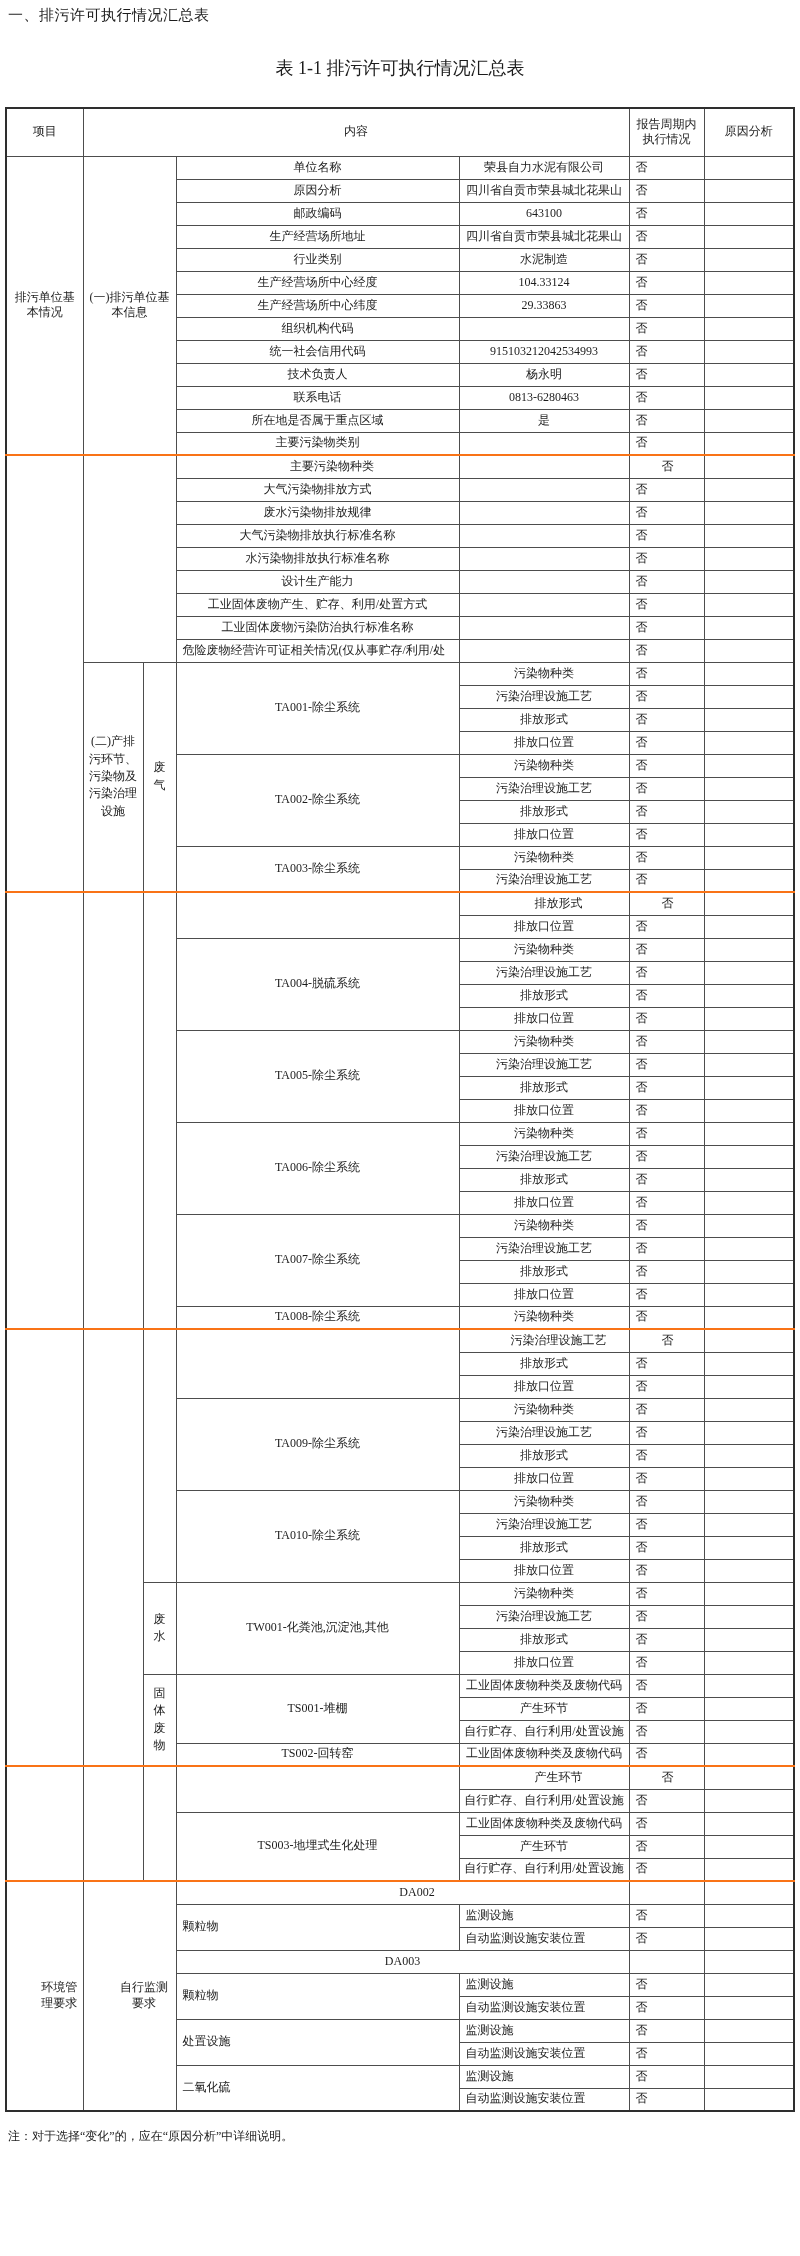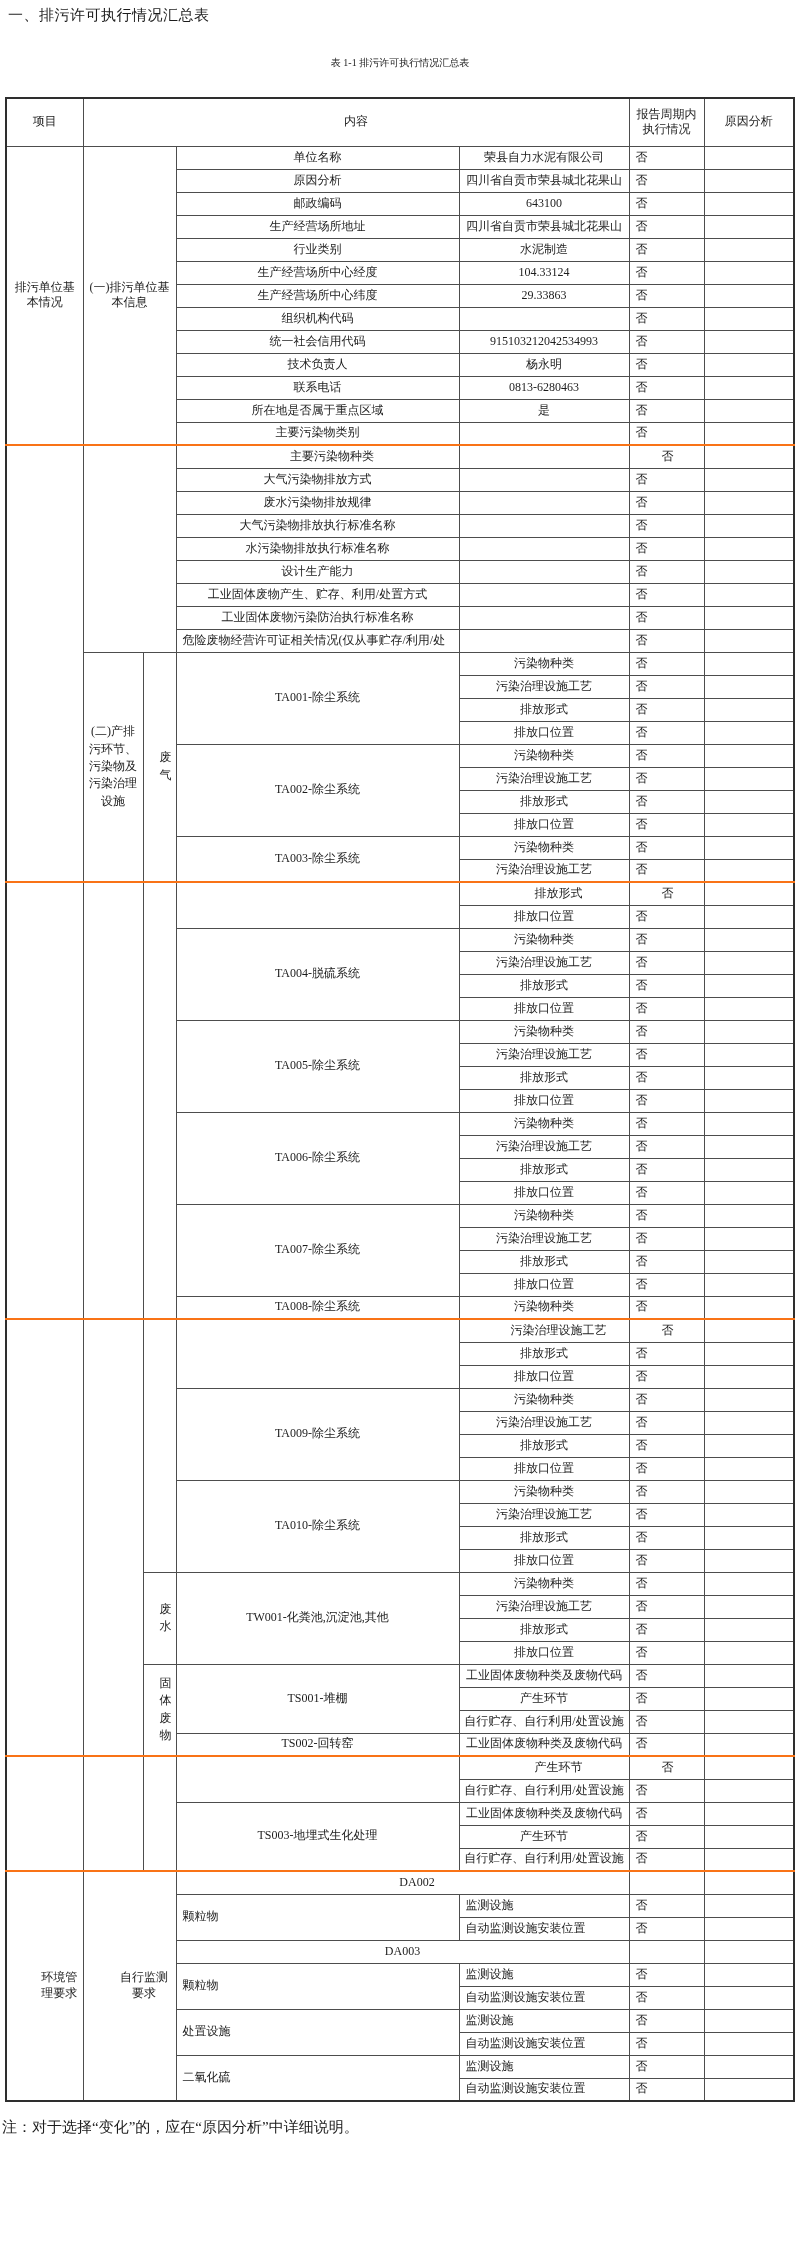--- a/index.html
+++ b/index.html
@@ -5,39 +5,39 @@
   html,body{margin:0;padding:0;}
   body{
     width:800px;height:2256px;overflow:hidden;background:#ffffff;color:#1c1c1c;
     font-family:"Liberation Serif","DejaVu Serif",serif;
     -webkit-font-smoothing:antialiased;
   }
   .title{
     padding:6px 0 0 8px;font-size:15px;font-weight:normal;letter-spacing:.5px;
   }
   .caption{
-    margin-top:31px;text-align:center;font-size:10px;
+    margin-top:31px;text-align:center;font-size:18px;
   }
   table.report{
     margin:27px auto 0 auto;width:790px;table-layout:fixed;
     border-collapse:collapse;border:2px solid #2e2e2e;
   }
   th,td{
     border:1px solid #4d4d4d;font-size:12px;font-weight:normal;
     text-align:center;vertical-align:middle;padding:1px 3px;
     overflow:hidden;word-break:break-all;line-height:1.3;
   }
   thead tr{height:48px;}
   tbody tr{height:23px;}
   tr.sec td{border-top:2px solid #f97316;padding-left:32px;}
   td.l{text-align:left;padding-left:6px;}
-  td.v{padding:1px 16px;line-height:1.45;margin-left:32px;}
+  td.v{padding:1px 10px;line-height:1.45;margin-left:32px;}
   td.w{padding:1px 4px;line-height:1.45;text-align:center;}
   .note{
-    margin-top:16px;padding-left:2px;font-size:15px;
+    margin-top:16px;padding-left:8px;font-size:12px;
   }
 </style>
 </head>
 <body>
 
 <div class="title">一、排污许可执行情况汇总表</div>
 <div class="caption">表 1-1 排污许可执行情况汇总表</div>
 
 <table class="report">
   <colgroup>

